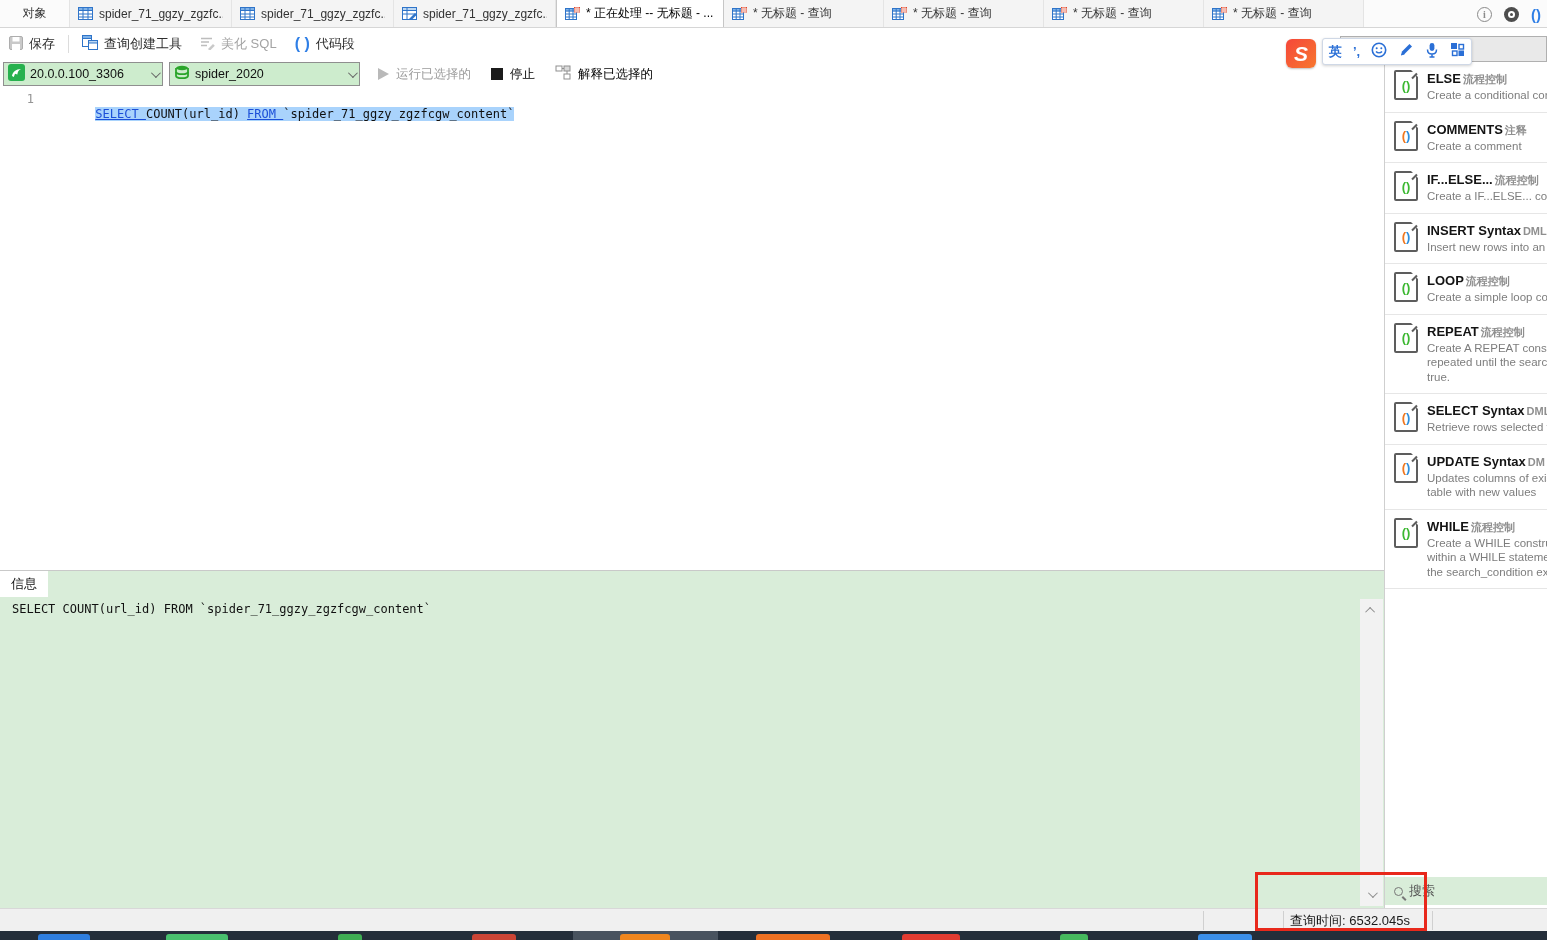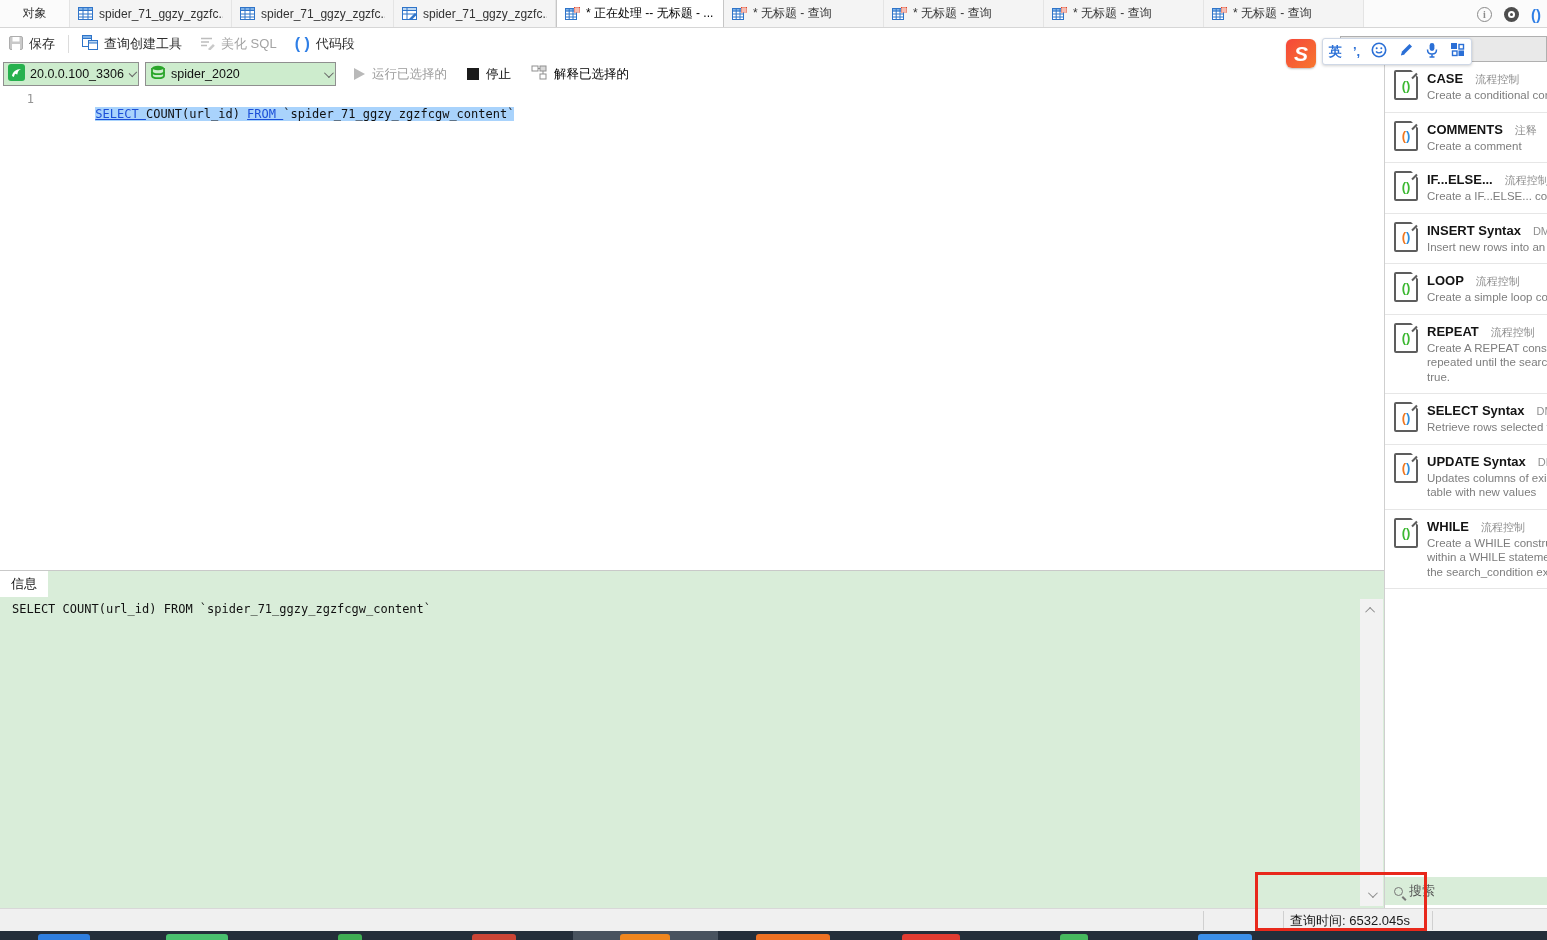--- a/index.html
+++ b/index.html
@@ -77,21 +77,21 @@
   .sniplist { position:absolute; left:0; top:2px; width:163px; }
   .snip { display:flex; gap:9px; padding:8px 0 0 9px; border-bottom:1px solid #e6e6e6; padding-bottom:9px; }
   .doc { flex:0 0 auto; width:24px; height:30px; border:2px solid #5d5d5d; border-radius:2px; background:#fff;
          display:flex; align-items:center; justify-content:center; font-weight:bold; font-size:13px; position:relative; }
   .doc::before { content:""; position:absolute; right:-2px; top:-2px; width:0; height:0;
                  border-left:7px solid transparent; border-top:7px solid #fff; }
   .doc::after { content:""; position:absolute; right:-2px; top:3px; width:7px; height:2px;
                 background:#5d5d5d; transform:rotate(-45deg); }
   .sniptext { flex:1; overflow:hidden; }
   .sniptitle { font-size:13px; font-weight:bold; color:#141414; white-space:nowrap; line-height:17px; }
-  .ttag { font-weight:normal; font-size:11px; color:#8f8f8f; margin-left:12px; }
+  .ttag { font-weight:bold; font-size:11px; color:#8f8f8f; margin-left:2px; }
   .snipdesc { font-size:11.5px; color:#7d7d7d; line-height:14.5px; white-space:nowrap; overflow:hidden; }
   .snipsearch { position:absolute; left:0; top:817px; width:163px; height:28px; background:#d9edd9;
                 display:flex; align-items:center; gap:6px; padding-left:9px; font-size:13px; color:#555; }
   .mag { width:9px; height:9px; border:1.6px solid #777; border-radius:50%; position:relative; flex:0 0 auto; }
   .mag::after { content:""; position:absolute; left:8px; top:8px; width:5px; height:1.6px; background:#777;
                 transform:rotate(45deg); transform-origin:left top; }
 
   
   .graybox { position:absolute; left:1340px; top:36px; width:207px; height:26px; background:#e9e9e9;
              border:1px solid #b0b0b0; z-index:5; }
@@ -261,21 +261,21 @@
       </span>
       <span>美化 SQL</span>
     </div>
     <div class="tbtn">
       <span class="paren-ic" style="font-size:16px">( )</span>
       <span>代码段</span>
     </div>
   </div>
 
   <div class="connbar">
-    <div class="combo" style="width:136px">
+    <div class="combo" style="width:160px">
       <span>
         <svg width="17" height="17" viewBox="0 0 17 17">
             <rect width="17" height="17" rx="3" fill="#27b14e"></rect>
             <path d="M4 12c.6-4 4-7 9-7-2.4 1.2-3.6 3.2-3.6 5.6L7 9.8 5.8 13z" fill="#fff"></path>
           </svg>
       </span>
       <span class="combo-label">20.0.0.100_3306</span>
       <span class="chev chevron-down"></span>
     </div>
     <div class="combo" style="width:191px; margin-left:6px">
@@ -331,21 +331,21 @@
   </div>
 
   <div class="rightpanel">
     <div class="sniplist">
         <div class="snip">
           <div class="doc">
             <span style="color: rgb(60, 184, 50);">(</span>
             <span style="color: rgb(60, 184, 50);">)</span>
           </div>
           <div class="sniptext">
-            <div class="sniptitle"><span>CASE</span><span class="ttag">流程控制</span></div>
+            <div class="sniptitle"><span>ELSE</span><span class="ttag">流程控制</span></div>
             <div class="snipdesc">Create a conditional constr</div>
           </div>
         </div>
         <div class="snip">
           <div class="doc">
             <span style="color: rgb(240, 120, 32);">(</span>
             <span style="color: rgb(46, 143, 221);">)</span>
           </div>
           <div class="sniptext">
             <div class="sniptitle"><span>COMMENTS</span><span class="ttag">注释</span></div>

